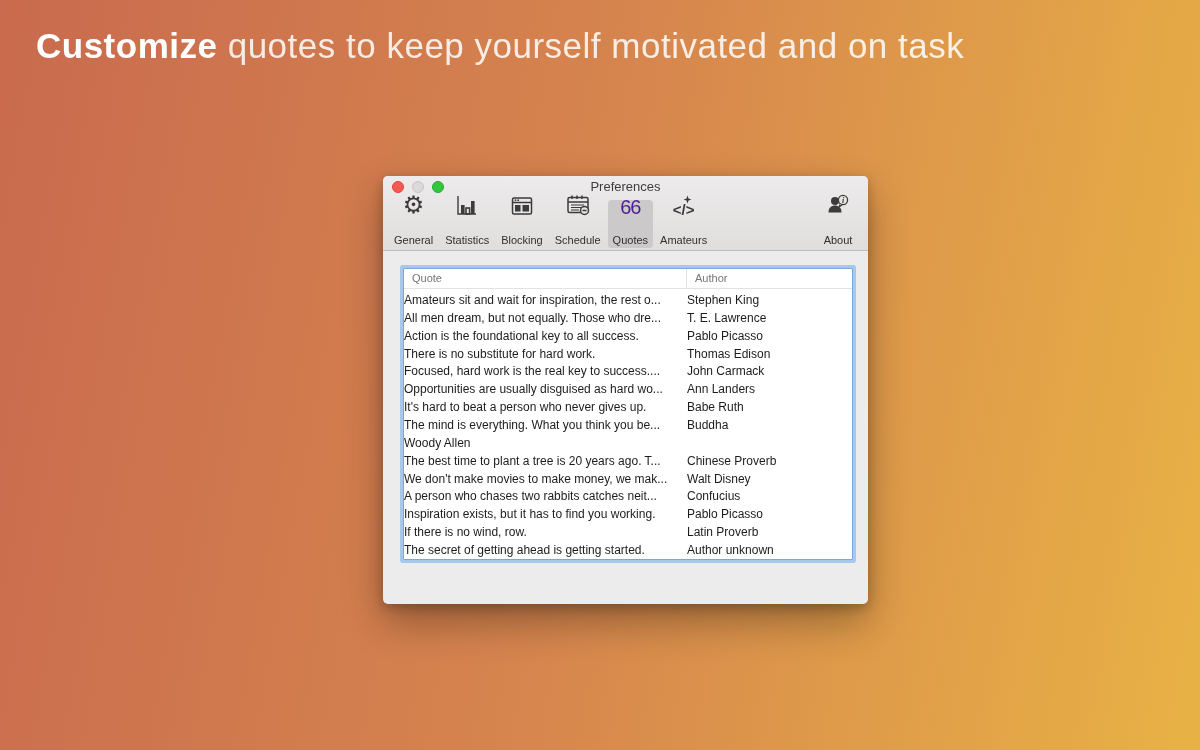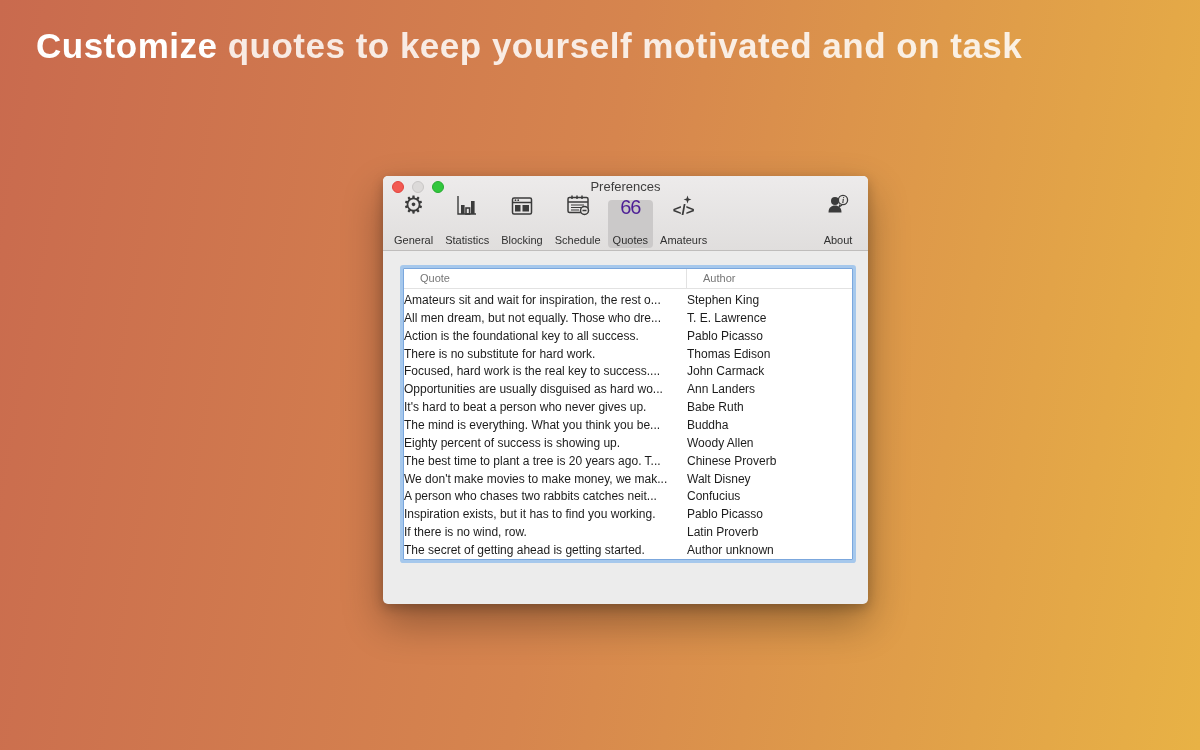--- a/index.html
+++ b/index.html
@@ -6,21 +6,21 @@
   html,body { width:1200px; height:750px; overflow:hidden; }
   body {
     font-family:"Liberation Sans", sans-serif;
     background:linear-gradient(100deg, #c96a4e 0%, #d6854e 48%, #e8b245 100%);
     position:relative;
   }
 
   
   .hero { position:absolute; left:36px; top:26px; font-size:35px; color:#ffffff; letter-spacing:.5px; white-space:nowrap; }
   .hero .bold { font-weight:700; }
-  .hero .light { font-weight:700; color:rgba(255,255,255,.85); }
+  .hero .light { font-weight:400; color:rgba(255,255,255,.85); }
 
   
   .window {
     position:absolute; left:383px; top:176px; width:485px; height:428px;
     border-radius:5px; background:#ececec;
     box-shadow:0 18px 40px rgba(0,0,0,.32), 0 4px 12px rgba(0,0,0,.22);
     overflow:hidden;
   }
   .chrome {
     background:linear-gradient(#edebeb, #e0dedd);
@@ -50,21 +50,21 @@
 
   
   .content { position:relative; height:354px; }
   .quote-table {
     position:absolute; left:20px; top:17px; width:450px; height:292px;
     background:#fff; border:1px solid #7ba7dd; border-radius:1px;
     box-shadow:0 0 0 3px #a6c8ec;
     display:flex; flex-direction:column; overflow:hidden;
   }
   .t-head { display:flex; height:20px; border-bottom:1px solid #e2e2e2; flex:0 0 auto; }
-  .t-head .hc { font-size:11px; color:#767676; line-height:19px; padding-left:16px; }
+  .t-head .hc { font-size:11px; color:#767676; line-height:19px; padding-left:8px; }
   .hc.quote-col { width:283px; border-right:1px solid #e2e2e2; }
   .hc.author-col { flex:1; }
   .t-body { flex:1; display:flex; flex-direction:column; padding-top:2px; }
   .t-row { display:flex; flex:1; align-items:center; }
   .t-row .cell { font-size:12px; color:#1c1c1c; white-space:nowrap; overflow:hidden; }
   .cell.q { width:283px; }
   .cell.a { flex:1; }
 </style>
 </head>
 <body>
@@ -205,21 +205,20 @@
           </div>
         <div class="t-row">
             <span class="cell q">It's hard to beat a person who never gives up.</span>
             <span class="cell a">Babe Ruth</span>
           </div>
         <div class="t-row">
             <span class="cell q">The mind is everything. What you think you be...</span>
             <span class="cell a">Buddha</span>
           </div>
         <div class="t-row">
-            <span class="cell q">Eighty percent of success is showing up.</span>
             <span class="cell a">Woody Allen</span>
           </div>
         <div class="t-row">
             <span class="cell q">The best time to plant a tree is 20 years ago. T...</span>
             <span class="cell a">Chinese Proverb</span>
           </div>
         <div class="t-row">
             <span class="cell q">We don't make movies to make money, we mak...</span>
             <span class="cell a">Walt Disney</span>
           </div>

